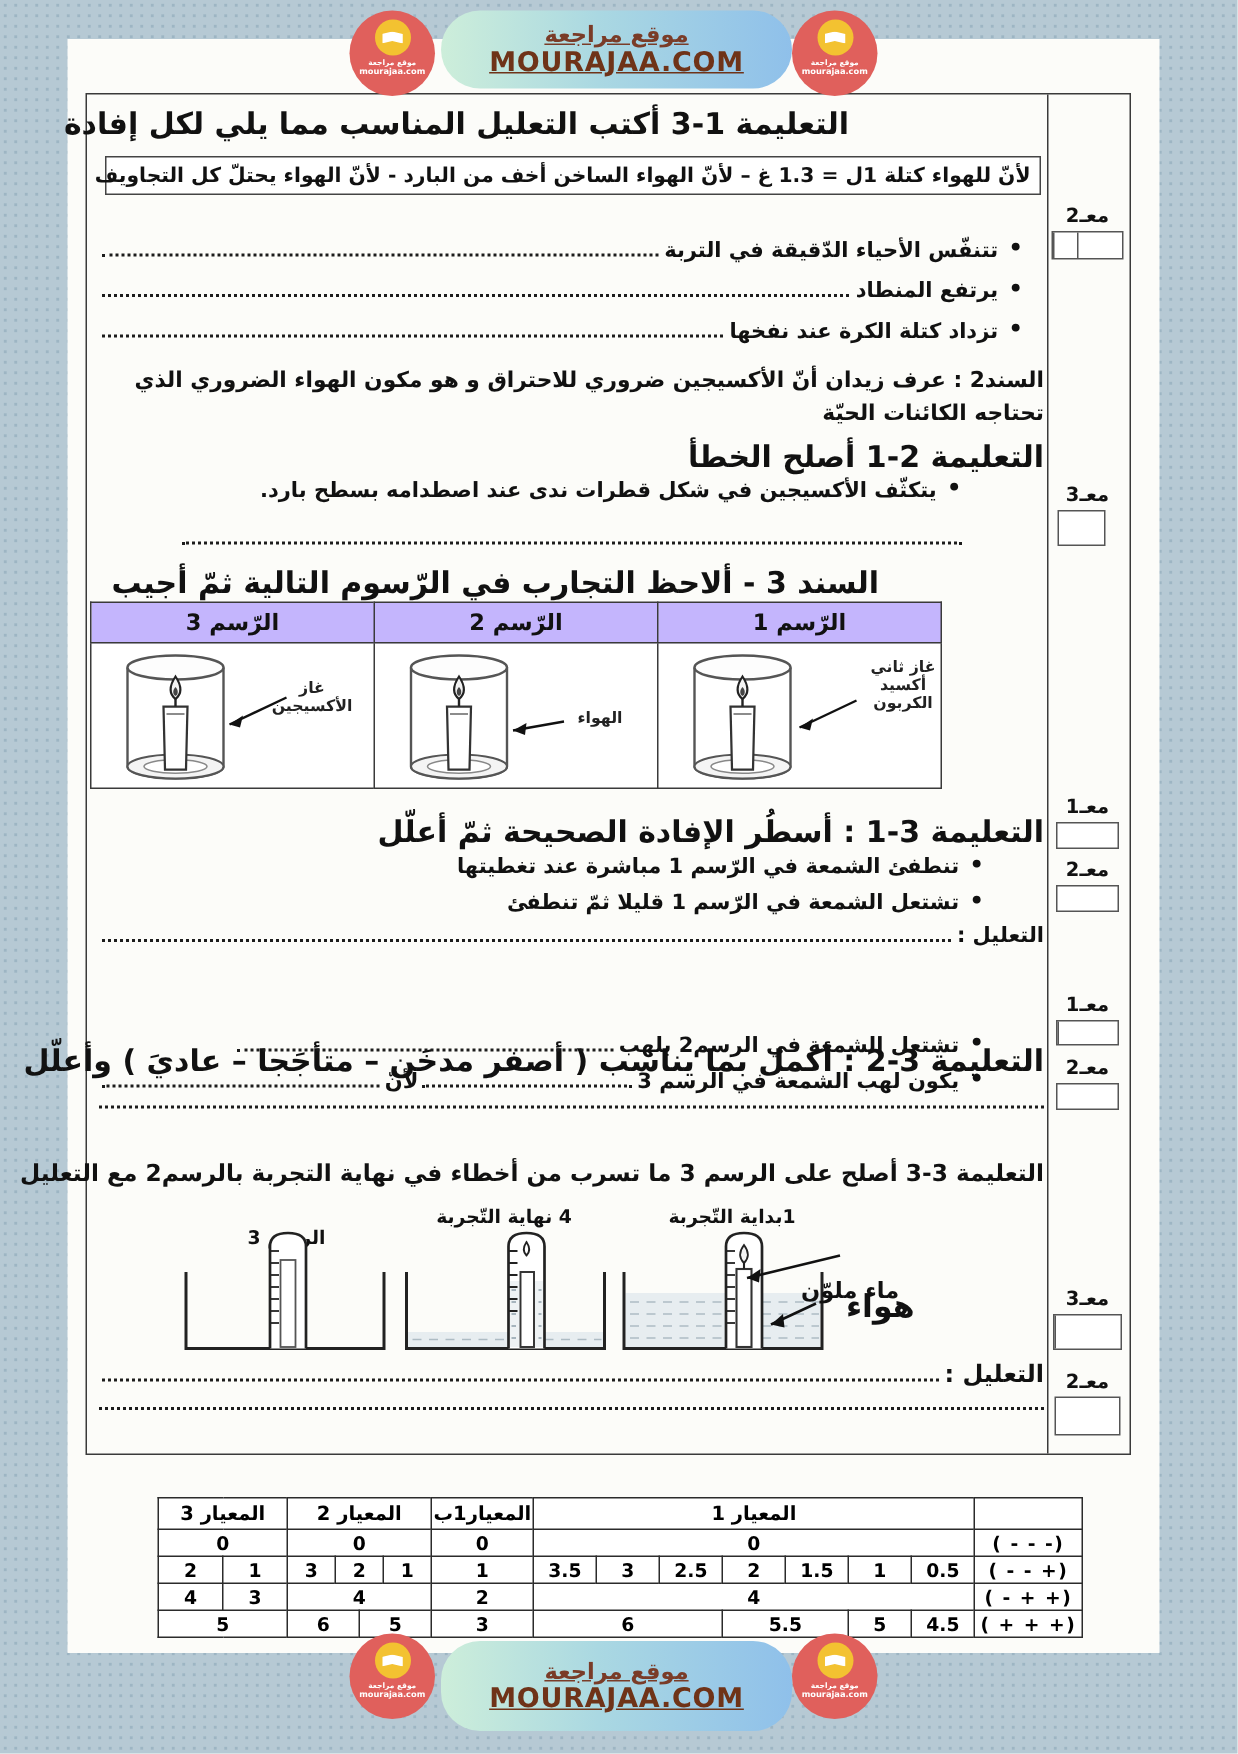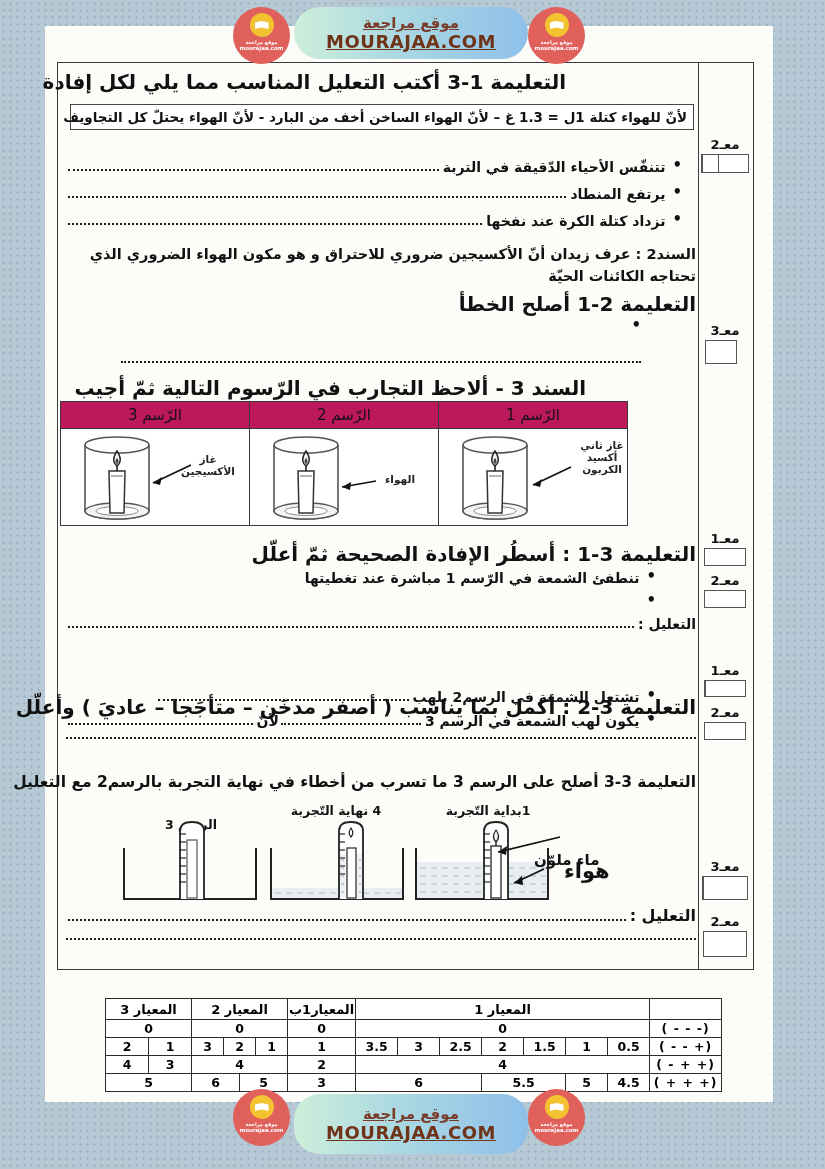--- a/index.html
+++ b/index.html
@@ -33,21 +33,21 @@
   .txt{font-size:14px;font-weight:700;}
   .row{display:flex;align-items:flex-end;direction:rtl;}
   .bullet{font-size:15px;font-weight:700;margin-left:7px;transform:translateY(-1px);}
   .dots{flex:1;border-bottom:2.4px dotted #1c1c1c;margin:0 4px 4px 2px;min-width:18px;}
   .dotline{border-bottom:2.4px dotted #1c1c1c;height:2px;}
   .wordbank{border:1.3px solid #444;background:#fff;text-align:center;
             font-size:13.5px;font-weight:700;padding:4px 6px;white-space:nowrap;}
   
   table.dt{border-collapse:collapse;direction:rtl;table-layout:fixed;}
   table.dt th,table.dt td{border:1.4px solid #3a3a3a;}
-  table.dt th{height:24px;font-size:15px;font-weight:400;background:#be185d;}
+  table.dt th{height:24px;font-size:15px;font-weight:700;background:#c4b5fd;}
   table.dt td{height:96px;padding:0;background:#fff;}
   .cellwrap{position:relative;width:100%;height:100%;}
   .glabel{position:absolute;font-size:10.5px;font-weight:700;text-align:center;line-height:12px;color:#222;}
   
   .mark{position:absolute;width:52px;text-align:center;}
   .mark .ml{font-size:13px;font-weight:700;direction:rtl;color:#111;line-height:15px;}
   .mbox{display:flex;border:1.4px solid #555;background:#fff;margin:2px auto 0;}
   .mbox span{flex:1;border-left:1.2px solid #555;}
   .mbox span:last-child{border-left:none;}
   
@@ -93,20 +93,21 @@
           <span class="bullet">•</span>
           <span class="txt">تزداد كتلة الكرة عند نفخها</span>
           <span class="dots"></span>
         </div>
       </div>
 
       <div class="abs txt" style="top:180px;right:0;left:2px;font-size:14.5px;line-height:22px;">السند2 : عرف زيدان أنّ الأكسيجين ضروري للاحتراق و هو مكون الهواء الضروري الذي تحتاجه الكائنات الحيّة</div>
       <div class="abs t" style="top:229px;right:0;">التعليمة 2-1 أصلح الخطأ</div>
       <div class="abs row" style="top:254px;right:55px;left:0;">
         <span class="bullet">•</span>
+        <span class="txt">يتكثّف الأكسيجين في شكل قطرات ندى عند اصطدامه بسطح بارد.</span>
       </div>
       <div class="abs dotline" style="top:296px;right:55px;left:55px;"></div>
 
       <div class="abs t" style="top:313px;right:110px;">السند 3 - ألاحظ التجارب في الرّسوم التالية ثمّ أجيب</div>
 
       <table class="dt abs" style="top:338px;right:68px;">
         <colgroup>
             <col style="width:190px">
             <col style="width:190px">
             <col style="width:190px">
@@ -176,20 +177,21 @@
       </tbody>
         </table>
 
       <div class="abs t" style="top:479px;right:0;">التعليمة 3-1 : أسطُر الإفادة الصحيحة ثمّ أعلّل</div>
       <div class="abs row" style="top:505px;right:40px;">
         <span class="bullet">•</span>
         <span class="txt">تنطفئ الشمعة في الرّسم 1 مباشرة عند تغطيتها</span>
       </div>
       <div class="abs row" style="top:529px;right:40px;">
         <span class="bullet">•</span>
+        <span class="txt">تشتعل الشمعة في الرّسم 1 قليلا ثمّ تنطفئ</span>
       </div>
       <div class="abs row" style="top:553px;right:0;left:0;">
         <span class="txt">التعليل :</span>
         <span class="dots"></span>
       </div>
 
       <div class="abs t" style="top:632px;right:0;">التعليمة 3-2 : أكمل بما يناسب ( أصفر مدخَن – متأجَجا – عاديَ ) وأعلّل</div>
       <div class="abs row" style="top:624px;right:40px;left:90px;">
         <span class="bullet">•</span>
         <span class="txt">تشتعل الشمعة في الرسم2 بلهب</span>

